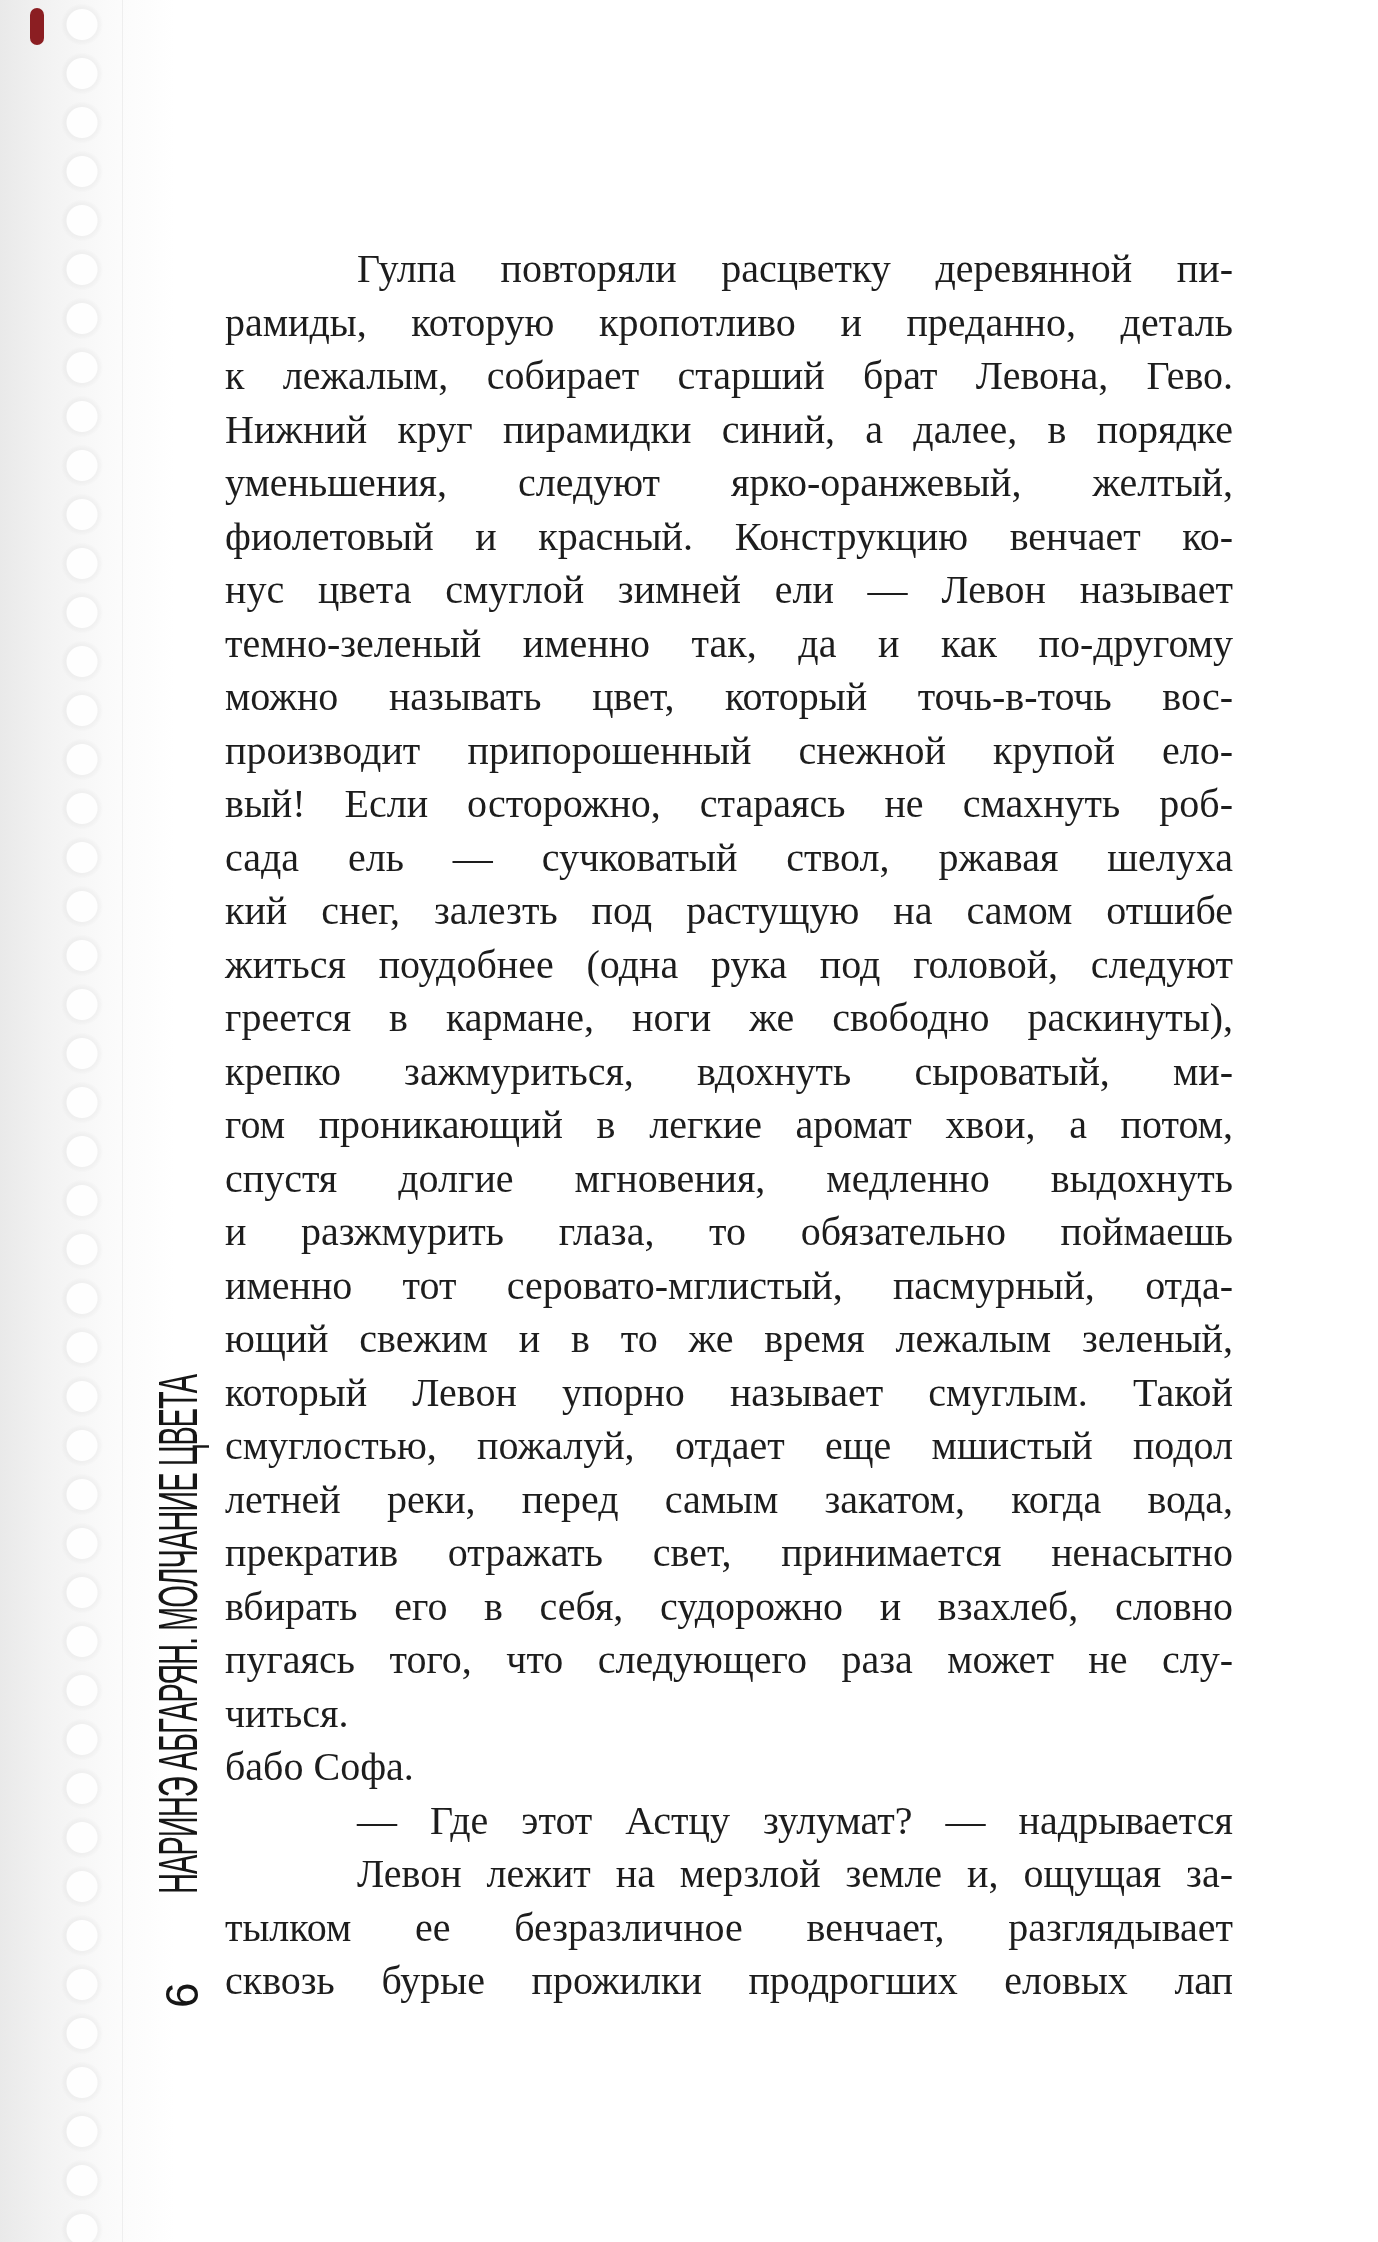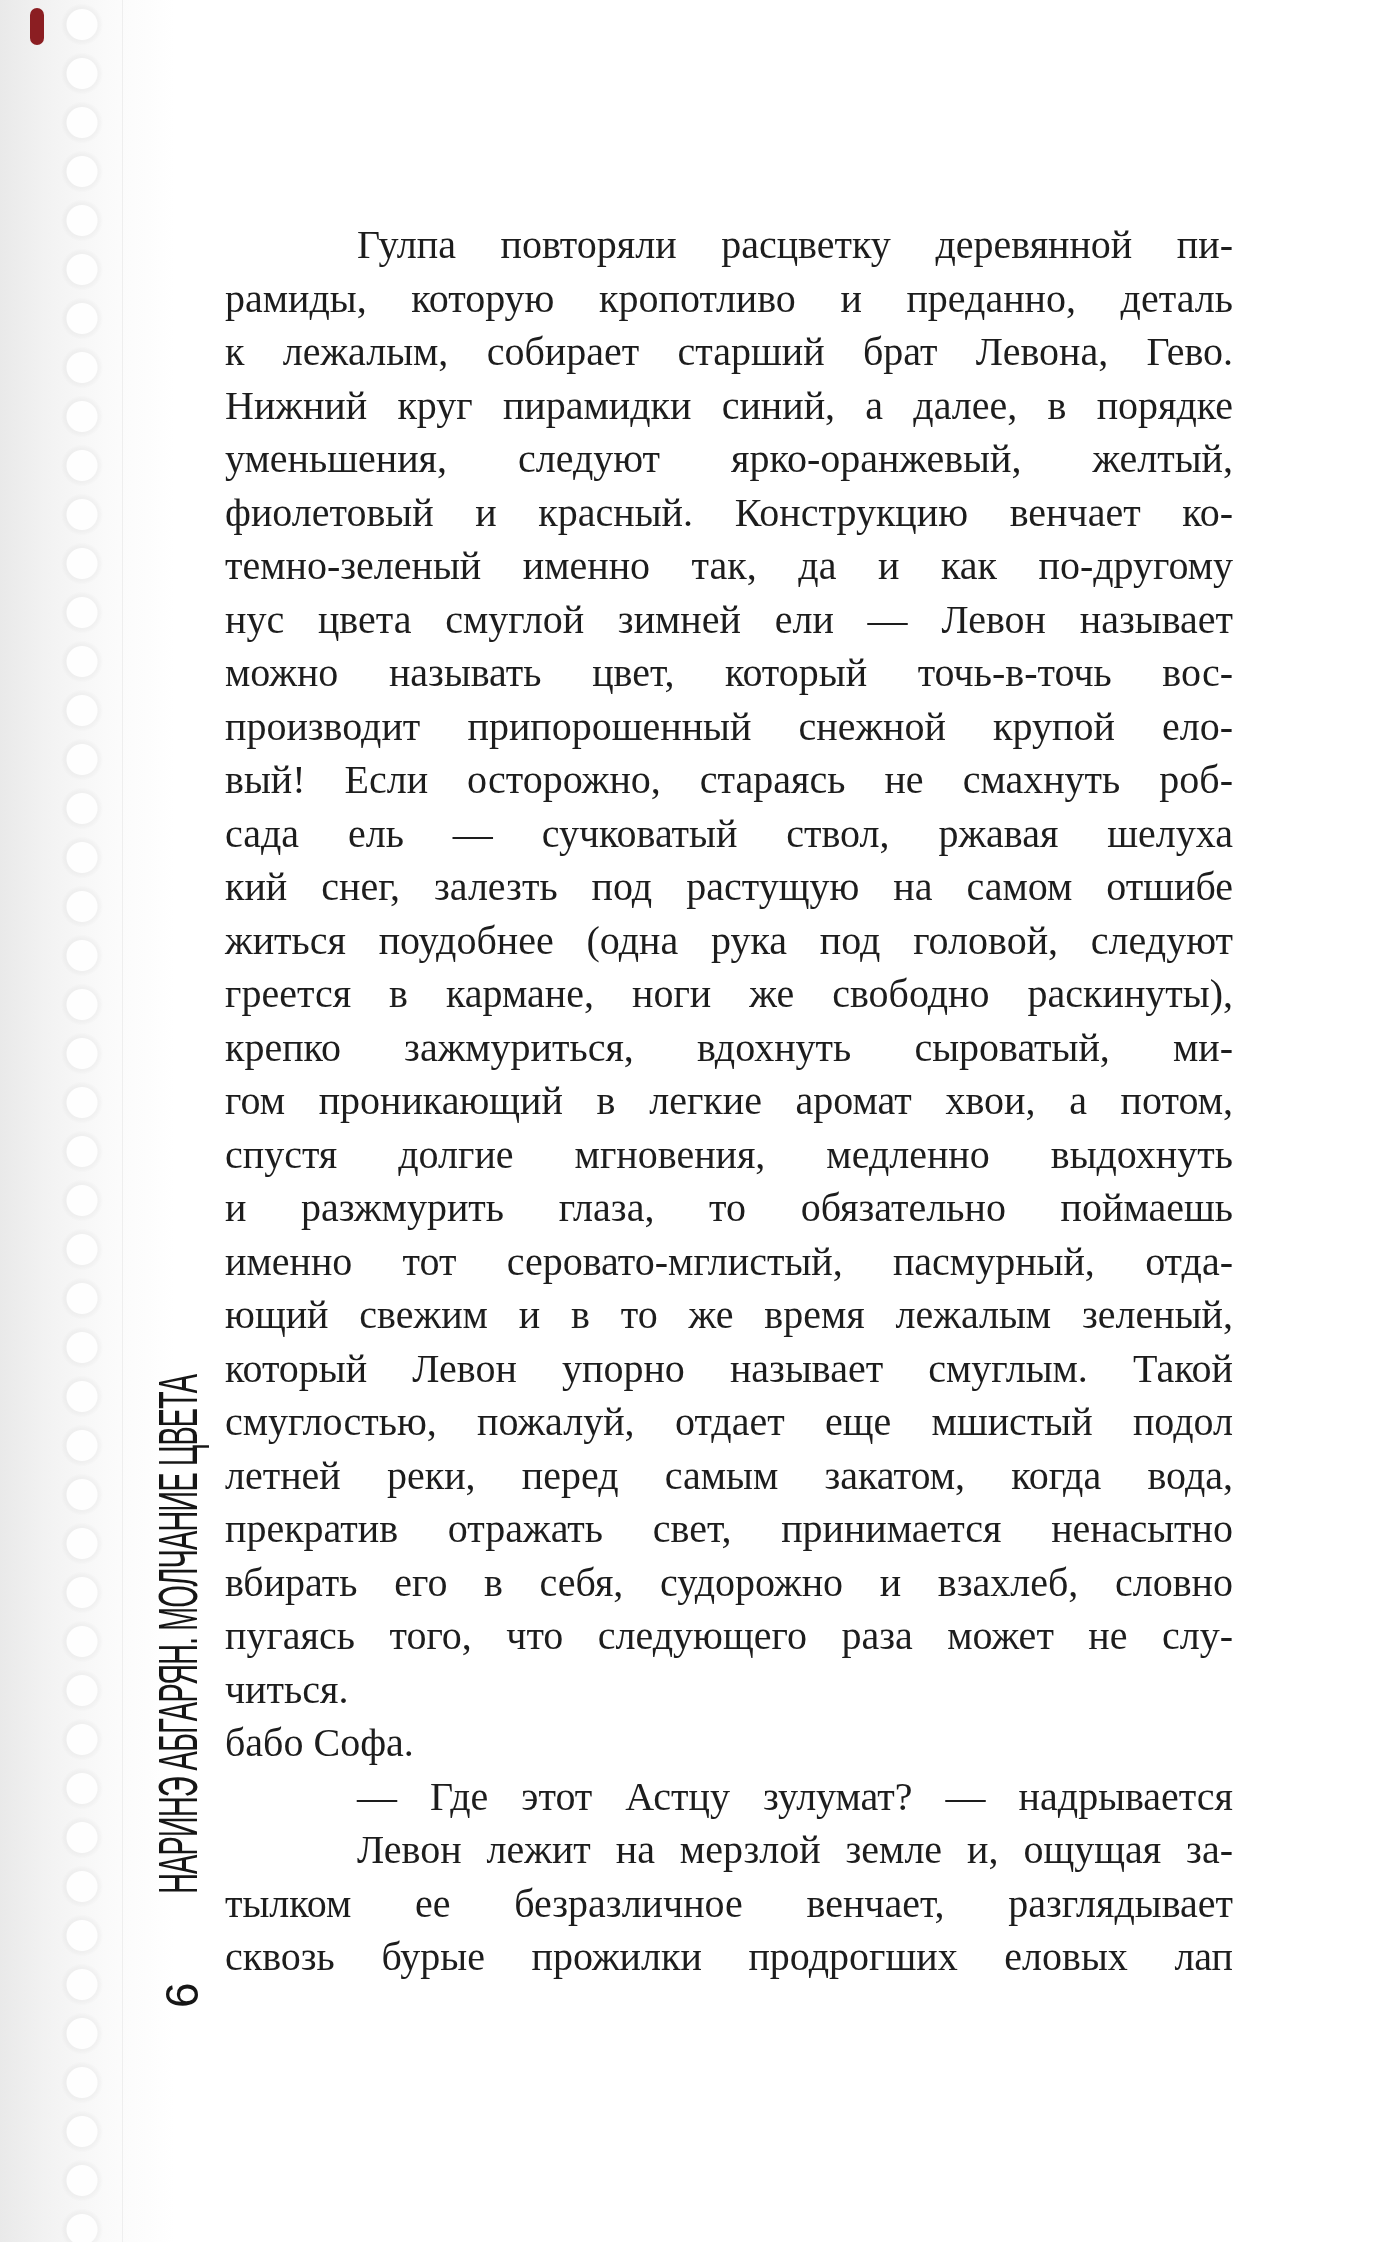--- a/index.html
+++ b/index.html
@@ -81,29 +81,29 @@
 <div class="edge-line"></div>
 
 <div class="bookmark" title="НАРИНЭ АБГАРЯН. МОЛЧАНИЕ ЦВЕТА" style="background: rgb(139, 30, 34);"></div>
 
 <div class="side-title">
   <span class="squeeze">НАРИНЭ АБГАРЯН. МОЛЧАНИЕ ЦВЕТА</span>
 </div>
 
 <div class="page-num">6</div>
 
-<div class="text-block" style="color: rgb(29, 29, 29);">
+<div class="text-block" style="color: rgb(29, 29, 29); margin-top: 24px;">
     <div class="line indent">Гулпа повторяли расцветку деревянной пи-</div>
     <div class="line">рамиды, которую кропотливо и преданно, деталь</div>
     <div class="line">к лежалым, собирает старший брат Левона, Гево.</div>
     <div class="line">Нижний круг пирамидки синий, а далее, в порядке</div>
     <div class="line">уменьшения, следуют ярко-оранжевый, желтый,</div>
     <div class="line">фиолетовый и красный. Конструкцию венчает ко-</div>
+    <div class="line">нус цвета смуглой зимней ели — Левон называет</div>
     <div class="line">темно-зеленый именно так, да и как по-другому</div>
-    <div class="line">нус цвета смуглой зимней ели — Левон называет</div>
     <div class="line">можно называть цвет, который точь-в-точь вос-</div>
     <div class="line">производит припорошенный снежной крупой ело-</div>
     <div class="line">вый! Если осторожно, стараясь не смахнуть роб-</div>
     <div class="line">сада ель — сучковатый ствол, ржавая шелуха</div>
     <div class="line">кий снег, залезть под растущую на самом отшибе</div>
     <div class="line">житься поудобнее (одна рука под головой, следуют</div>
     <div class="line">греется в кармане, ноги же свободно раскинуты),</div>
     <div class="line">крепко зажмуриться, вдохнуть сыроватый, ми-</div>
     <div class="line">гом проникающий в легкие аромат хвои, а потом,</div>
     <div class="line">спустя долгие мгновения, медленно выдохнуть</div>

